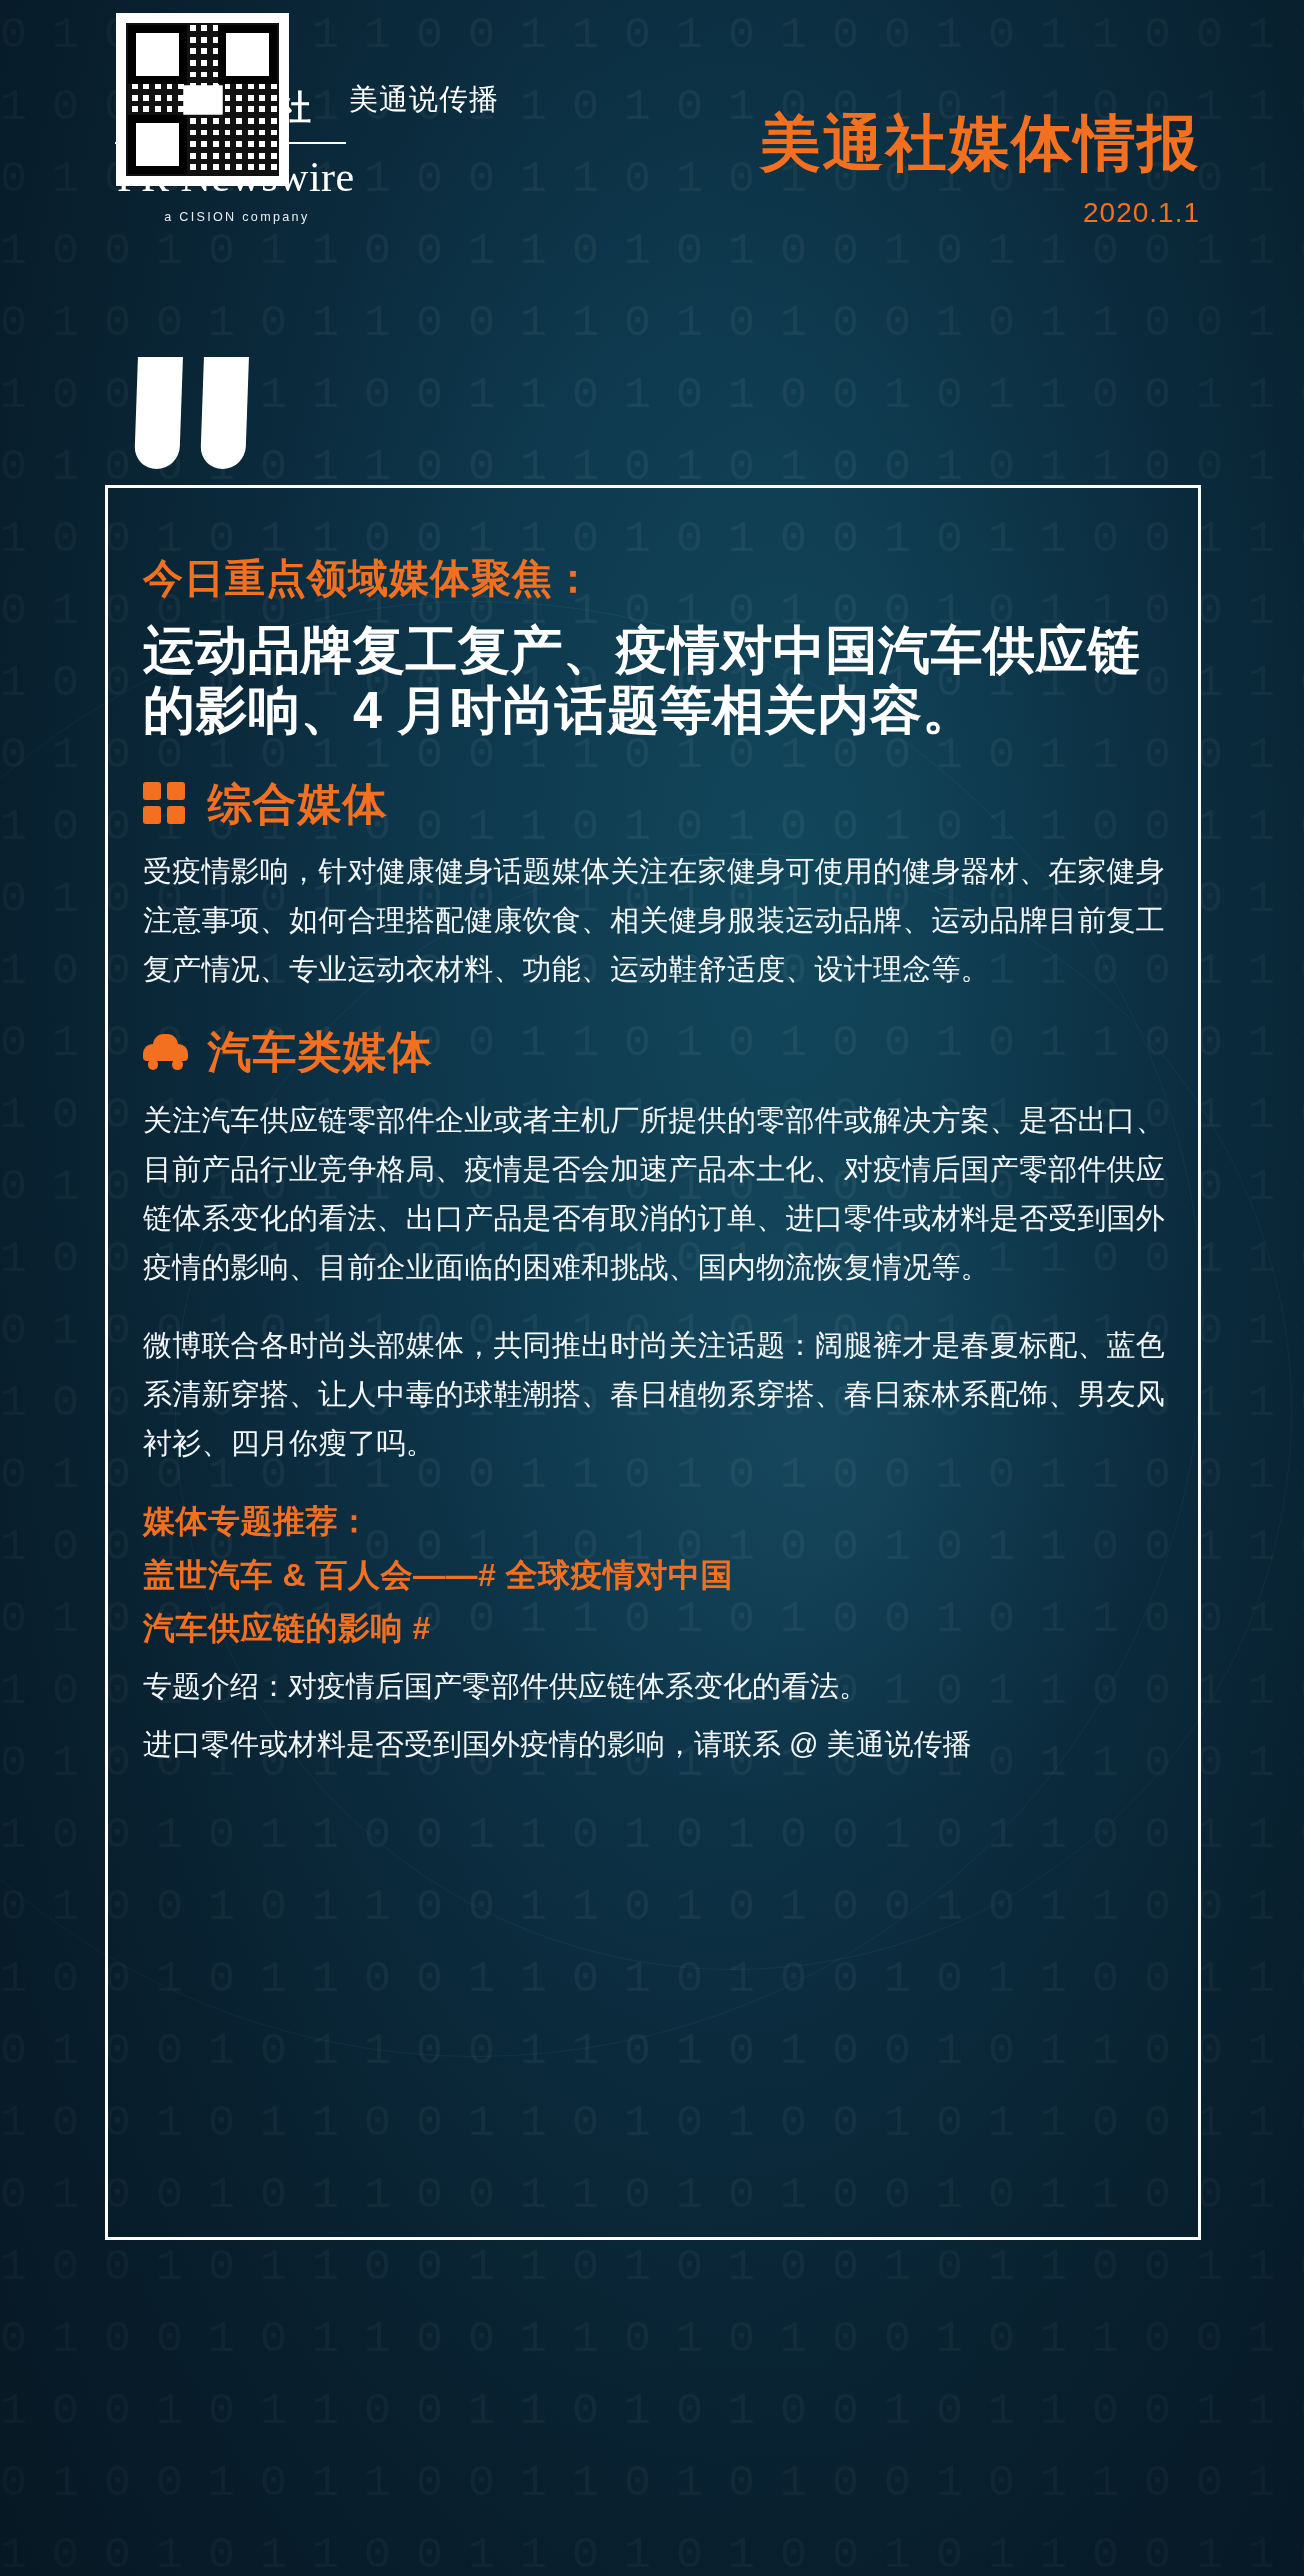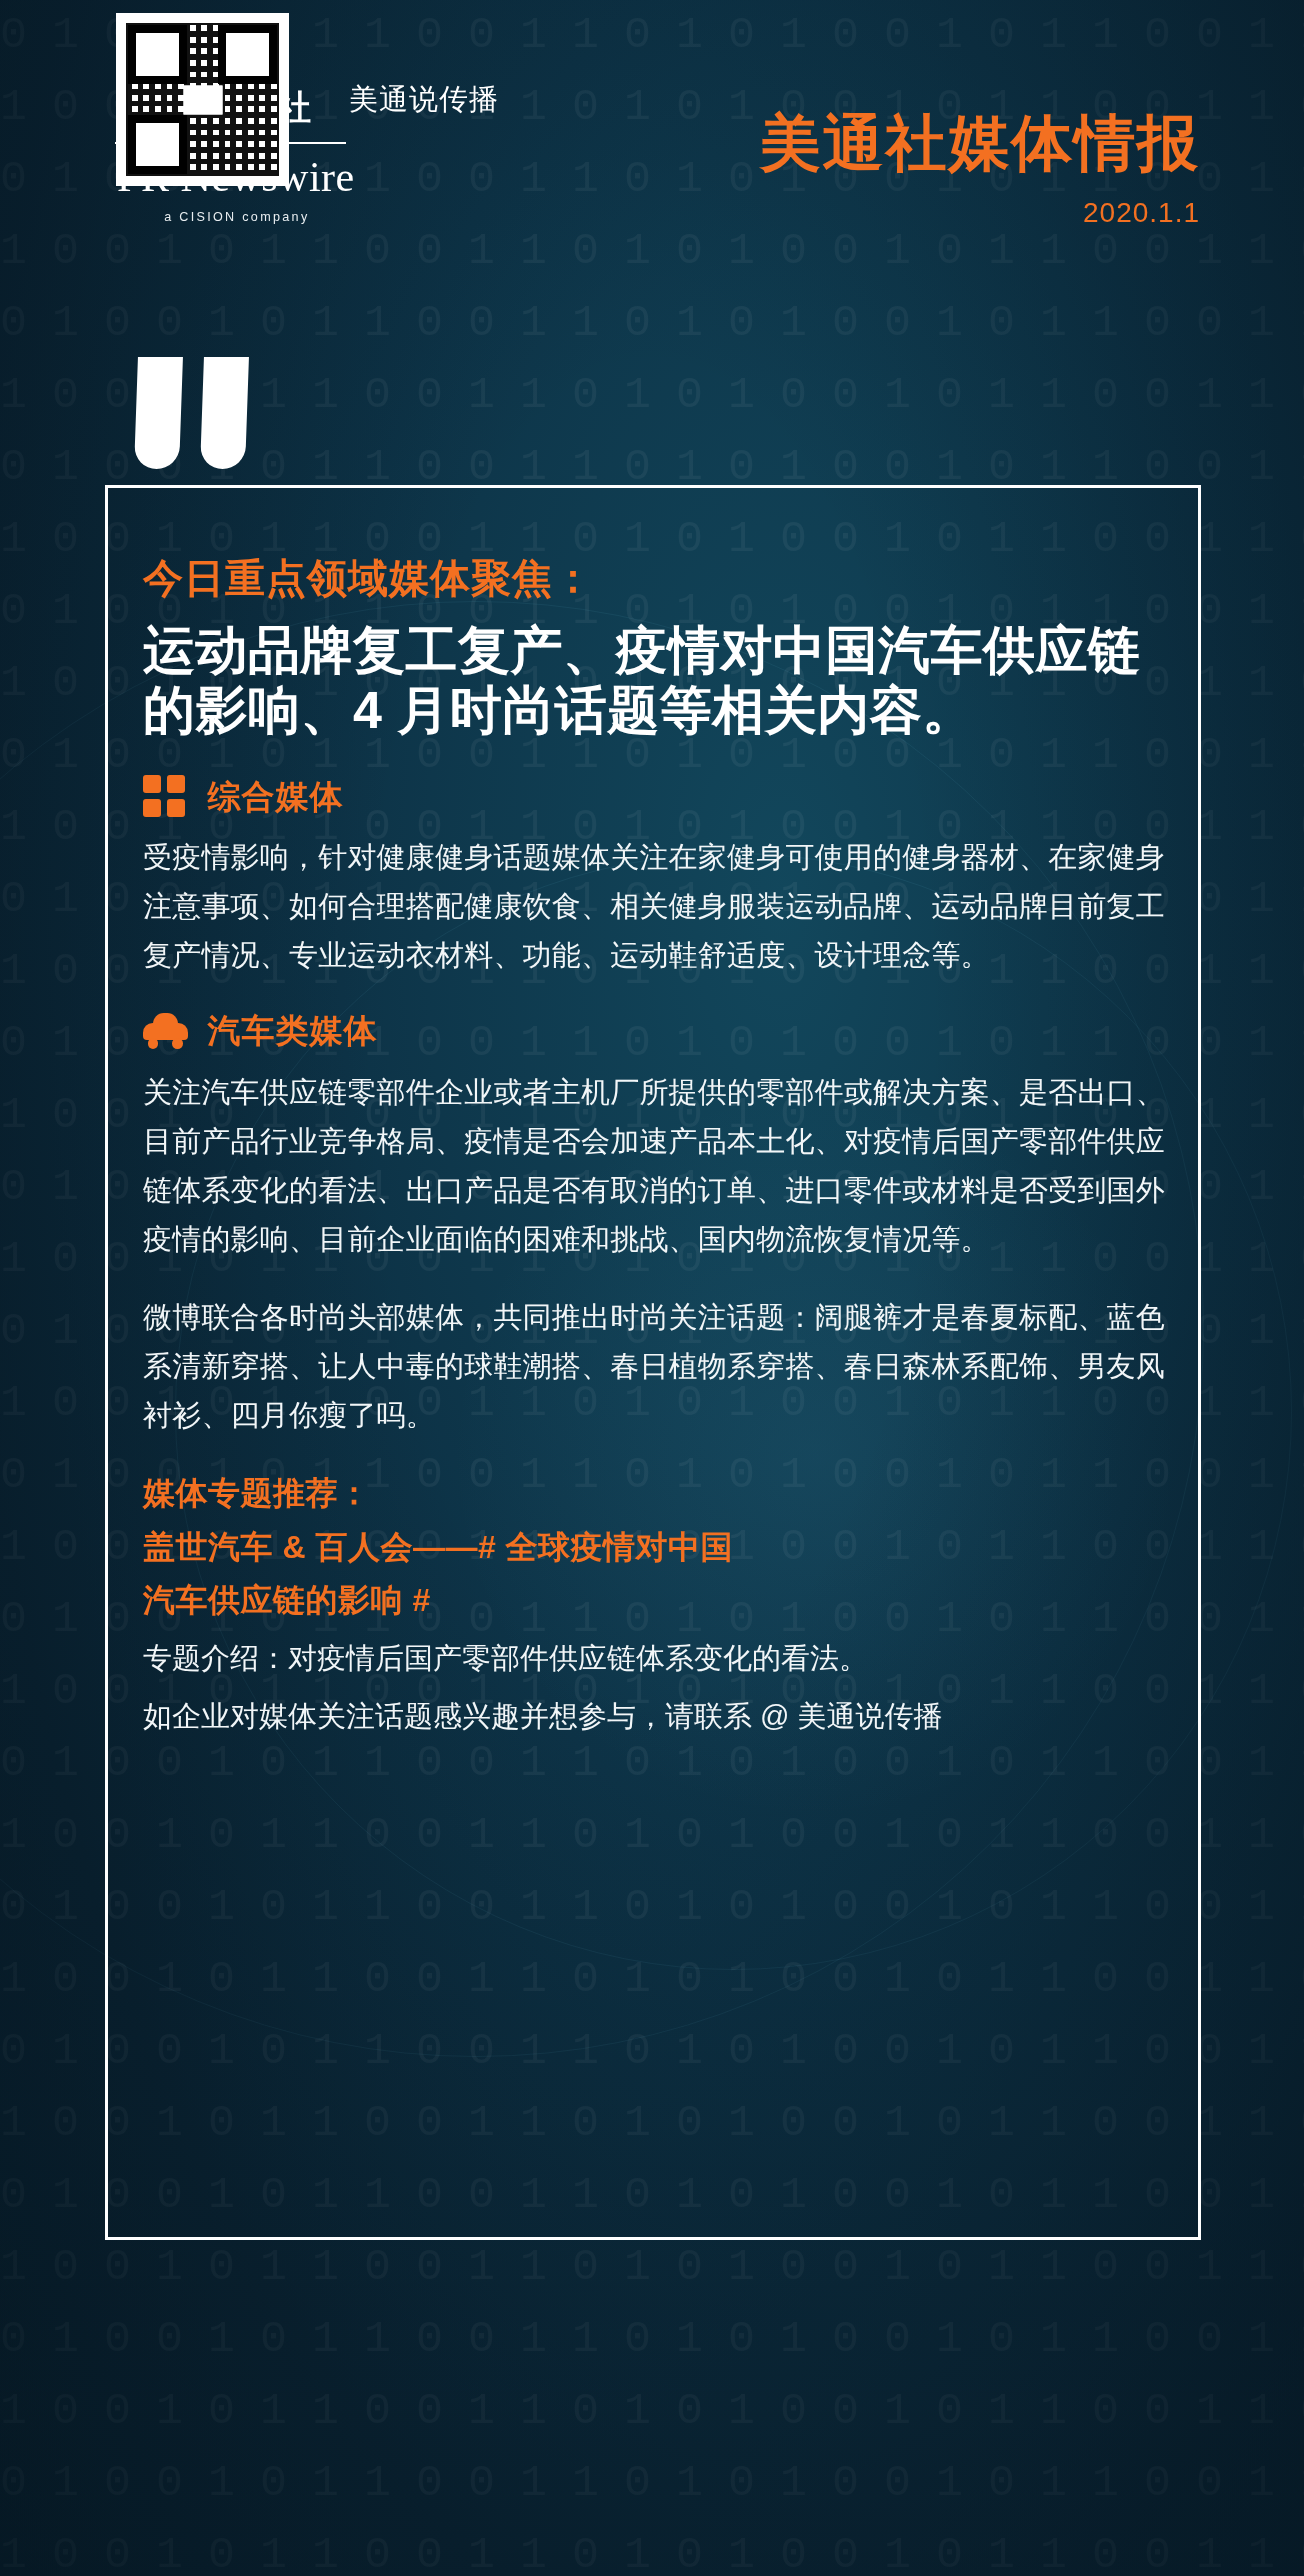--- a/index.html
+++ b/index.html
@@ -178,21 +178,21 @@
   }
   .sec-icon {
     width: 45px;
     height: 45px;
     margin-right: 19.4px;
     flex: none;
     position: relative;
   }
   .sec-title {
     color: #f37021;
-    font-size: 33px;
+    font-size: 44px;
     font-weight: bold;
     letter-spacing: 1px;
   }
   .sec-text {
     color: #f2f6f8;
     font-size: 29px;
     line-height: 49px;
     letter-spacing: 0.2px;
   }
 
@@ -407,21 +407,21 @@
 
       <div class="section">
         <div class="sec-text">微博联合各时尚头部媒体，共同推出时尚关注话题：阔腿裤才是春夏标配、蓝色系清新穿搭、让人中毒的球鞋潮搭、春日植物系穿搭、春日森林系配饰、男友风衬衫、四月你瘦了吗。</div>
       </div>
 
       <div class="promo">
         <div class="promo-head">媒体专题推荐：</div>
         <div class="promo-head">盖世汽车 &amp; 百人会——# 全球疫情对中国</div>
         <div class="promo-head">汽车供应链的影响 #</div>
         <div class="promo-text">专题介绍：对疫情后国产零部件供应链体系变化的看法。</div>
-        <div class="promo-text">如企业对媒体关注话题感兴趣并想参与，请联系 @ 美通说传播</div>
+        <div class="promo-text">进口零件或材料是否受到国外疫情的影响，请联系 @ 美通说传播</div>
       </div>
 
     </div>
 
     <div class="footer">
       <div class="qr">
         <div class="qr-inner"></div>
         <div class="qr-eye tl"></div>
         <div class="qr-eye tr"></div>
         <div class="qr-eye bl"></div>

